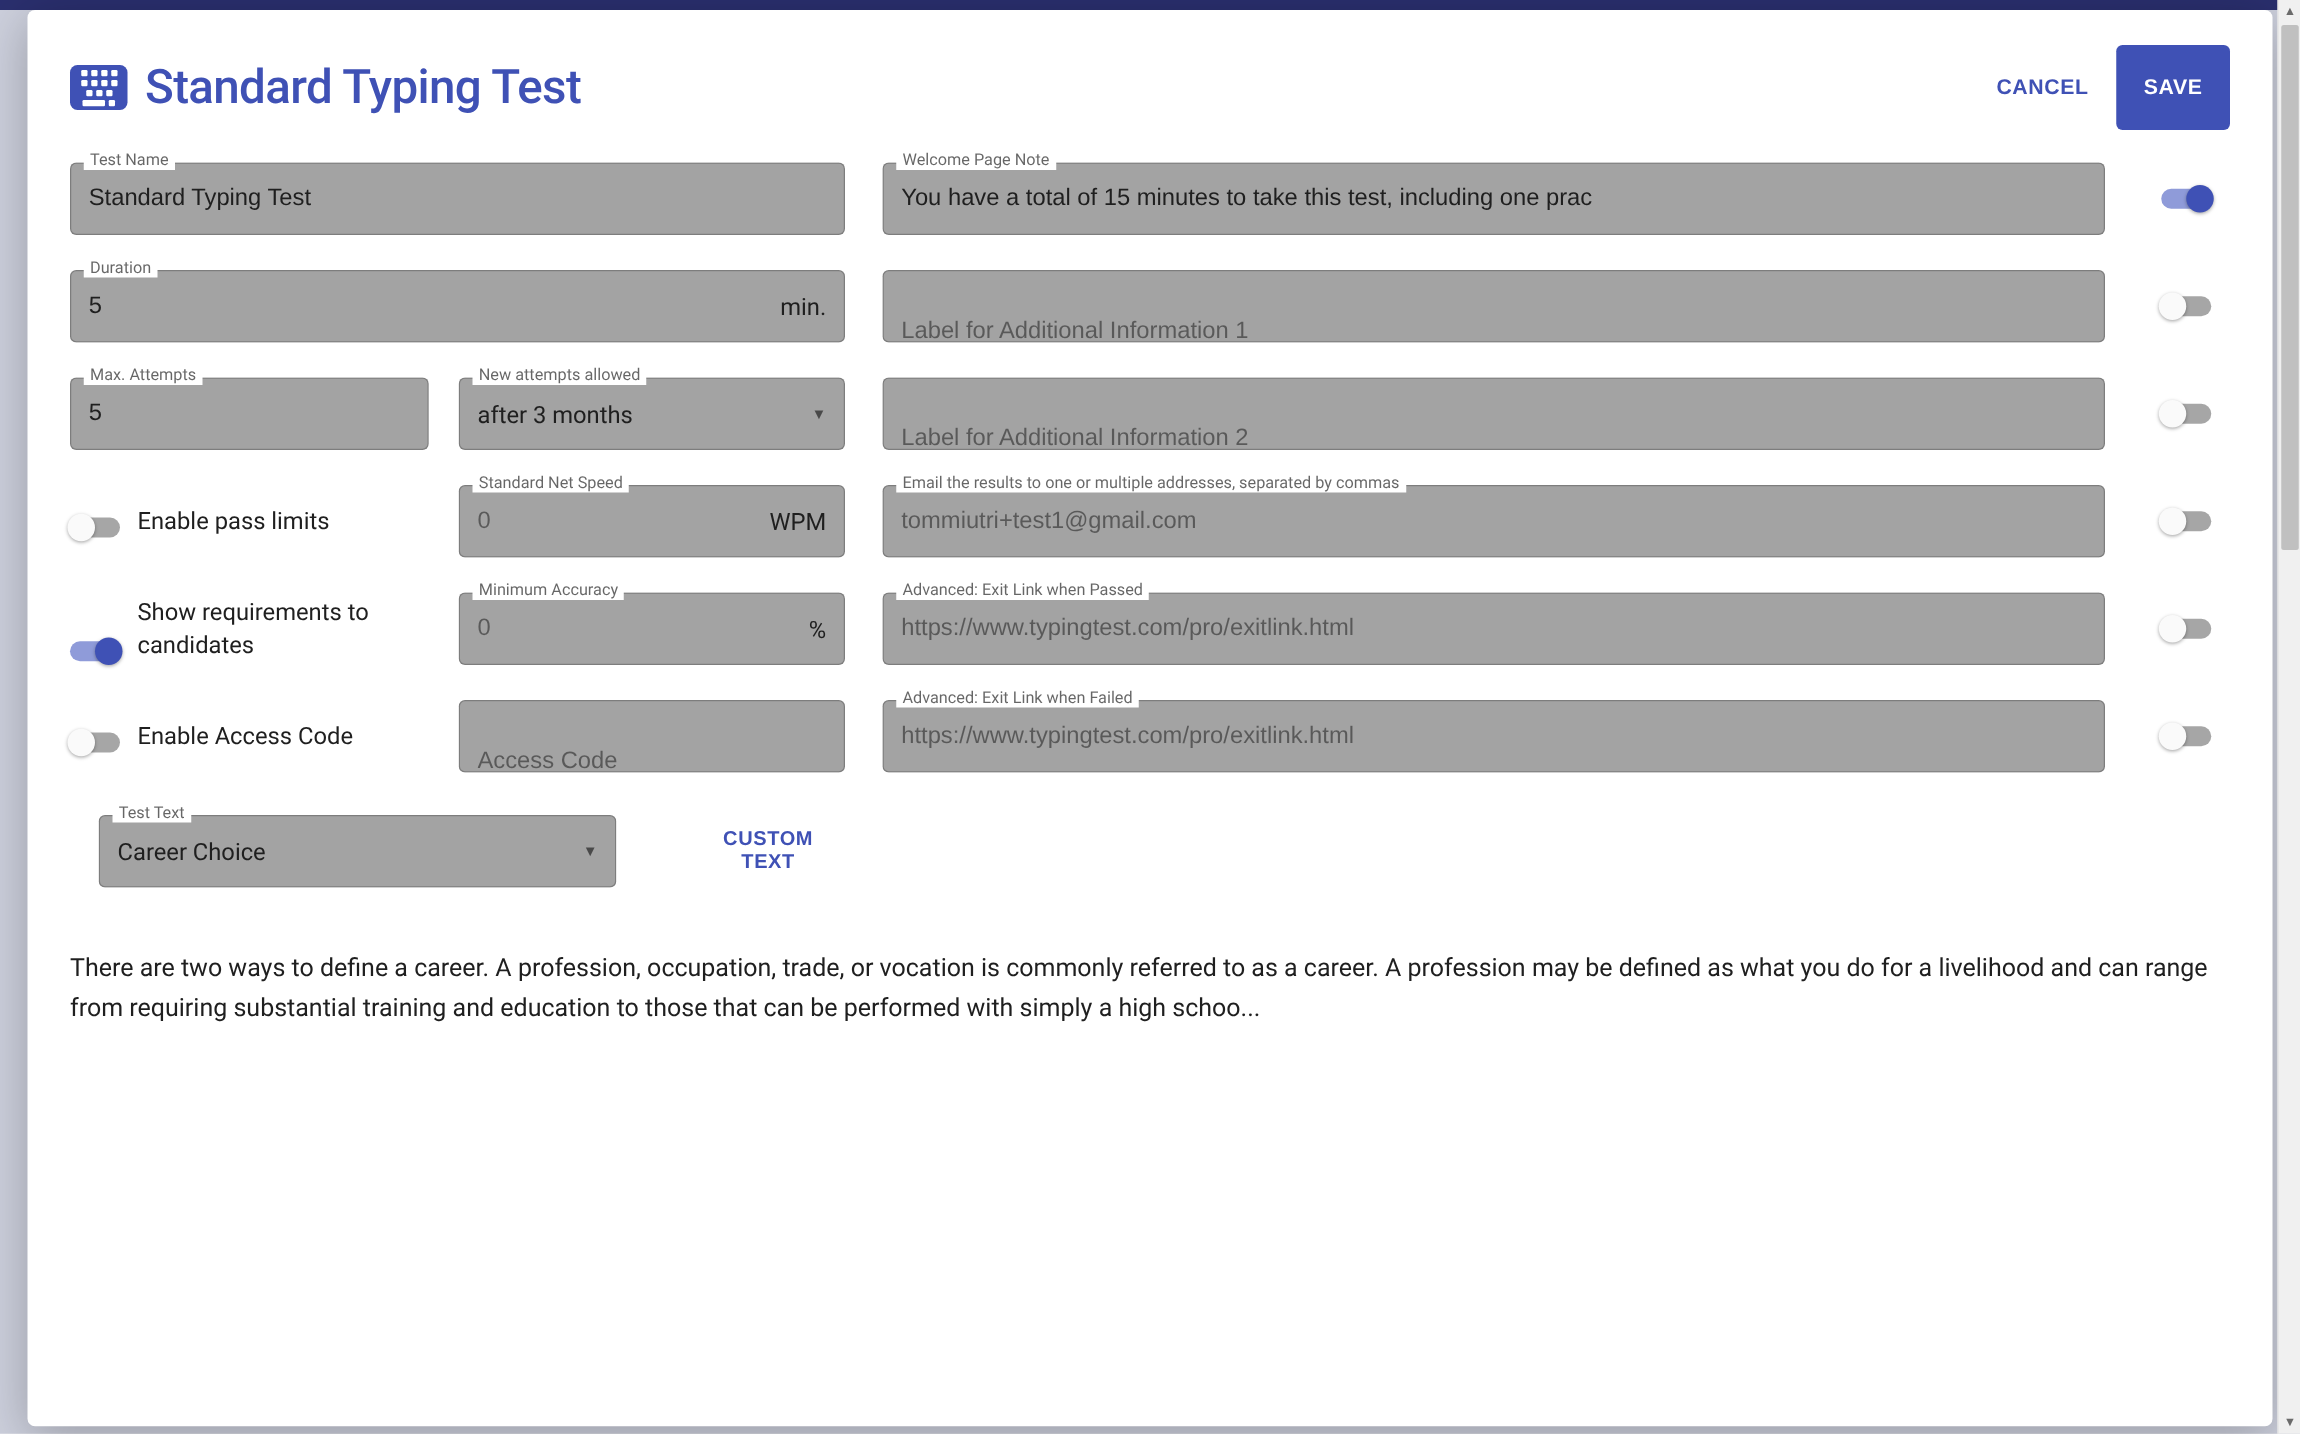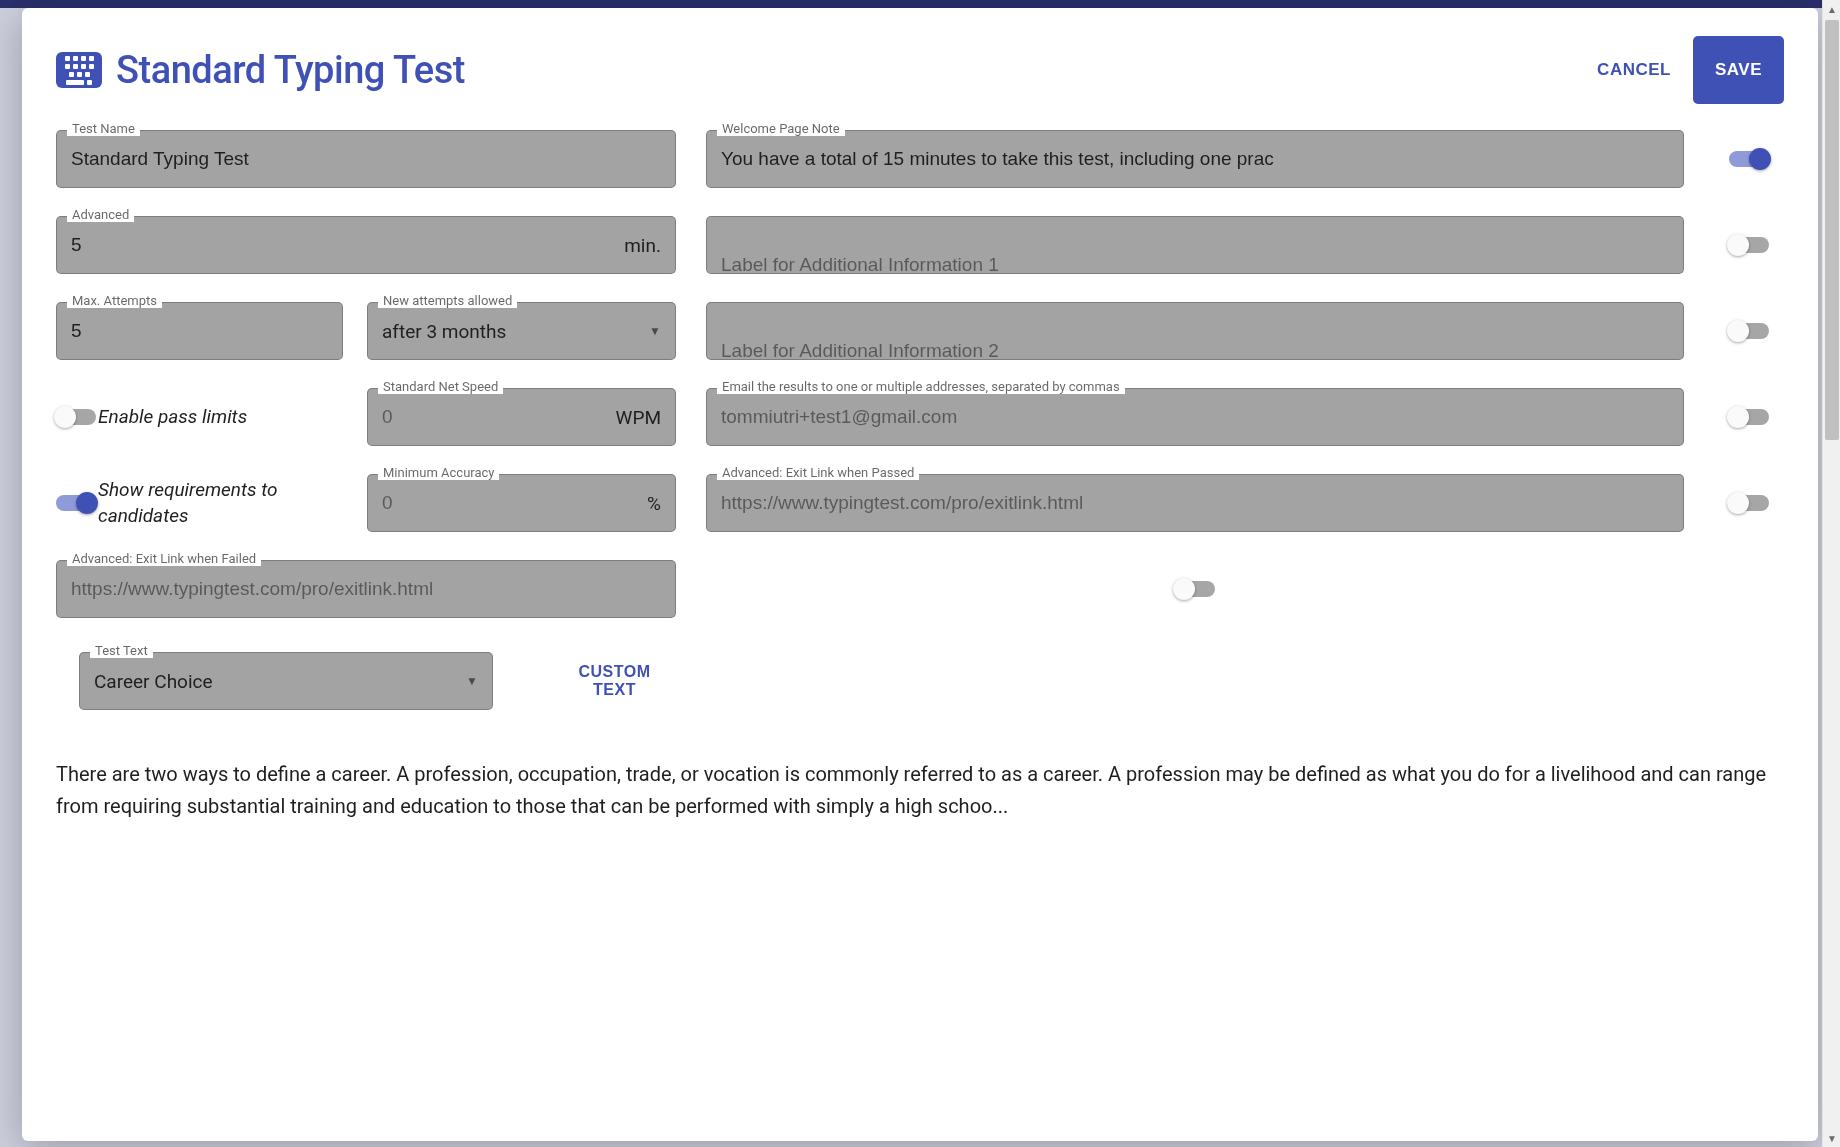--- a/index.html
+++ b/index.html
@@ -151,23 +151,22 @@
     padding-left: 6px;
   }
   .left-pair {
     display: grid;
     grid-template-columns: 287px 1fr;
     gap: 24px;
     align-items: center;
   }
   .toggle-row {
     display: flex;
-    align-items: center;
-    gap: 2px;
-    font-style: italic;
+    align-items: flex-end;
+    gap: 14px;
   }
   .toggle {
     position: relative;
     width: 40px; height: 16px;
     border-radius: 10px;
     display: inline-block;
   }
   .toggle.off { background: rgba(0,0,0,0.35); }
   .toggle.on  { background: #8f9bd9; }
   .toggle .knob {
@@ -267,21 +266,21 @@
       <span class="field-label">Welcome Page Note</span>
       <input value="You have a total of 15 minutes to take this test, including one prac" style="">
     </div>
     <div class="right-toggle-cell">
       <span class="toggle on">
           <span class="knob"></span>
         </span>
     </div>
 
     <div class="field">
-      <span class="field-label">Advanced</span>
+      <span class="field-label">Duration</span>
       <input value="5" style="">
       <span class="suffix">min.</span>
     </div>
     <div class="field">
       <input class="placeholder-only" placeholder="Label for Additional Information 1" style="">
     </div>
     <div class="right-toggle-cell">
       <span class="toggle off">
           <span class="knob"></span>
         </span>
@@ -346,20 +345,31 @@
     <div class="field">
       <span class="field-label">Advanced: Exit Link when Passed</span>
       <input style="color: rgba(0, 0, 0, 0.45);" value="https://www.typingtest.com/pro/exitlink.html">
     </div>
     <div class="right-toggle-cell">
       <span class="toggle off">
           <span class="knob"></span>
         </span>
     </div>
 
+    <div class="left-pair">
+      <div class="toggle-row">
+        <span class="toggle off">
+            <span class="knob"></span>
+          </span>
+        <span class="toggle-label">Enable Access Code</span>
+      </div>
+      <div class="field">
+        <input class="placeholder-only" placeholder="Access Code" style="">
+      </div>
+    </div>
     <div class="field">
       <span class="field-label">Advanced: Exit Link when Failed</span>
       <input style="color: rgba(0, 0, 0, 0.45);" value="https://www.typingtest.com/pro/exitlink.html">
     </div>
     <div class="right-toggle-cell">
       <span class="toggle off">
           <span class="knob"></span>
         </span>
     </div>
 

